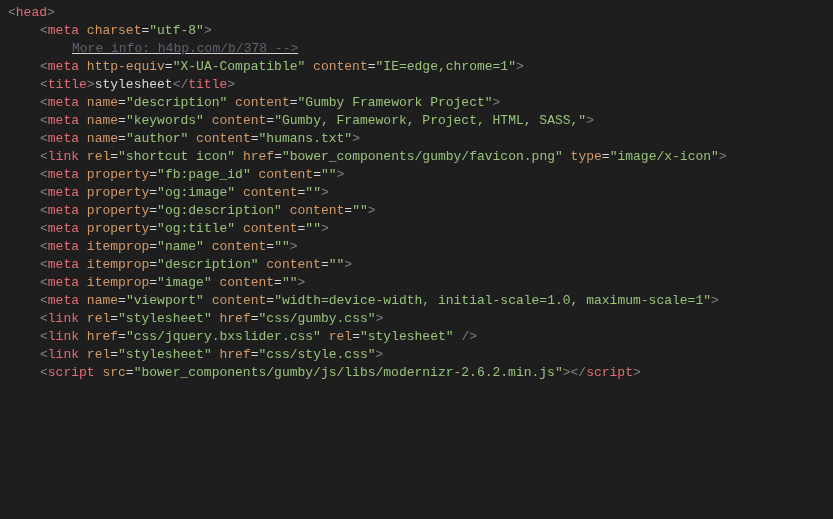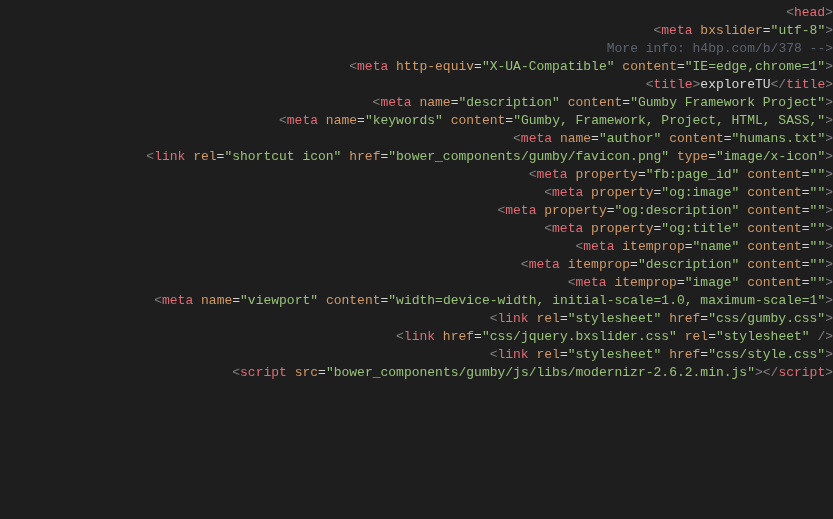--- a/index.html
+++ b/index.html
@@ -4,41 +4,41 @@
 <style>
   * { margin: 0; padding: 0; box-sizing: border-box; }
   body {
     background: #1e1e1e;
     color: #d4d4d4;
     font-family: 'Consolas', 'Monaco', 'Courier New', monospace;
     font-size: 13px;
     line-height: 18px;
     padding: 4px 0;
   }
-  .line { white-space: pre; padding-left: 8px; text-align: right; }
+  .line { white-space: pre; padding-left: 8px; }
   .indent1 { padding-left: 40px; }
-  .indent2 { padding-left: 44px; }
+  .indent2 { padding-left: 72px; text-decoration: underline; }
   .bracket { color: #808080; }
   .tag { color: #e06c75; }
   .attr { color: #d19a66; }
   .op { color: #d4d4d4; }
   .string { color: #98c379; }
   .comment { color: #5c6370; }
   .text { color: #d7d7d7; }
 </style>
 </head>
 <body>
 
 <div id="code">
     <div class="line indent0"><span class="bracket">&lt;</span><span class="tag">head</span><span class="bracket">&gt;</span></div>
-    <div class="line indent1"><span class="bracket">&lt;</span><span class="tag">meta</span> <span class="attr">bxslider</span><span class="op">=</span><span class="string">"utf-8"</span><span class="bracket">&gt;</span></div>
+    <div class="line indent1"><span class="bracket">&lt;</span><span class="tag">meta</span> <span class="attr">charset</span><span class="op">=</span><span class="string">"utf-8"</span><span class="bracket">&gt;</span></div>
     <div class="line indent1"><span class="comment"></span></div>
     <div class="line indent2"><span class="comment">More info: h4bp.com/b/378 --&gt;</span></div>
     <div class="line indent1"><span class="bracket">&lt;</span><span class="tag">meta</span> <span class="attr">http-equiv</span><span class="op">=</span><span class="string">"X-UA-Compatible"</span> <span class="attr">content</span><span class="op">=</span><span class="string">"IE=edge,chrome=1"</span><span class="bracket">&gt;</span></div>
-    <div class="line indent1"><span class="bracket">&lt;</span><span class="tag">title</span><span class="bracket">&gt;</span><span class="text">exploreTU</span><span class="bracket">&lt;/</span><span class="tag">title</span><span class="bracket">&gt;</span></div>
+    <div class="line indent1"><span class="bracket">&lt;</span><span class="tag">title</span><span class="bracket">&gt;</span><span class="text">stylesheet</span><span class="bracket">&lt;/</span><span class="tag">title</span><span class="bracket">&gt;</span></div>
     <div class="line indent1"><span class="bracket">&lt;</span><span class="tag">meta</span> <span class="attr">name</span><span class="op">=</span><span class="string">"description"</span> <span class="attr">content</span><span class="op">=</span><span class="string">"Gumby Framework Project"</span><span class="bracket">&gt;</span></div>
     <div class="line indent1"><span class="bracket">&lt;</span><span class="tag">meta</span> <span class="attr">name</span><span class="op">=</span><span class="string">"keywords"</span> <span class="attr">content</span><span class="op">=</span><span class="string">"Gumby, Framework, Project, HTML, SASS,"</span><span class="bracket">&gt;</span></div>
     <div class="line indent1"><span class="bracket">&lt;</span><span class="tag">meta</span> <span class="attr">name</span><span class="op">=</span><span class="string">"author"</span> <span class="attr">content</span><span class="op">=</span><span class="string">"humans.txt"</span><span class="bracket">&gt;</span></div>
     <div class="line indent1"><span class="bracket">&lt;</span><span class="tag">link</span> <span class="attr">rel</span><span class="op">=</span><span class="string">"shortcut icon"</span> <span class="attr">href</span><span class="op">=</span><span class="string">"bower_components/gumby/favicon.png"</span> <span class="attr">type</span><span class="op">=</span><span class="string">"image/x-icon"</span><span class="bracket">&gt;</span></div>
     <div class="line indent1"><span class="comment"></span></div>
     <div class="line indent1"><span class="bracket">&lt;</span><span class="tag">meta</span> <span class="attr">property</span><span class="op">=</span><span class="string">"fb:page_id"</span> <span class="attr">content</span><span class="op">=</span><span class="string">""</span><span class="bracket">&gt;</span></div>
     <div class="line indent1"><span class="bracket">&lt;</span><span class="tag">meta</span> <span class="attr">property</span><span class="op">=</span><span class="string">"og:image"</span> <span class="attr">content</span><span class="op">=</span><span class="string">""</span><span class="bracket">&gt;</span></div>
     <div class="line indent1"><span class="bracket">&lt;</span><span class="tag">meta</span> <span class="attr">property</span><span class="op">=</span><span class="string">"og:description"</span> <span class="attr">content</span><span class="op">=</span><span class="string">""</span><span class="bracket">&gt;</span></div>
     <div class="line indent1"><span class="bracket">&lt;</span><span class="tag">meta</span> <span class="attr">property</span><span class="op">=</span><span class="string">"og:title"</span> <span class="attr">content</span><span class="op">=</span><span class="string">""</span><span class="bracket">&gt;</span></div>
     <div class="line indent1"><span class="comment"></span></div>

